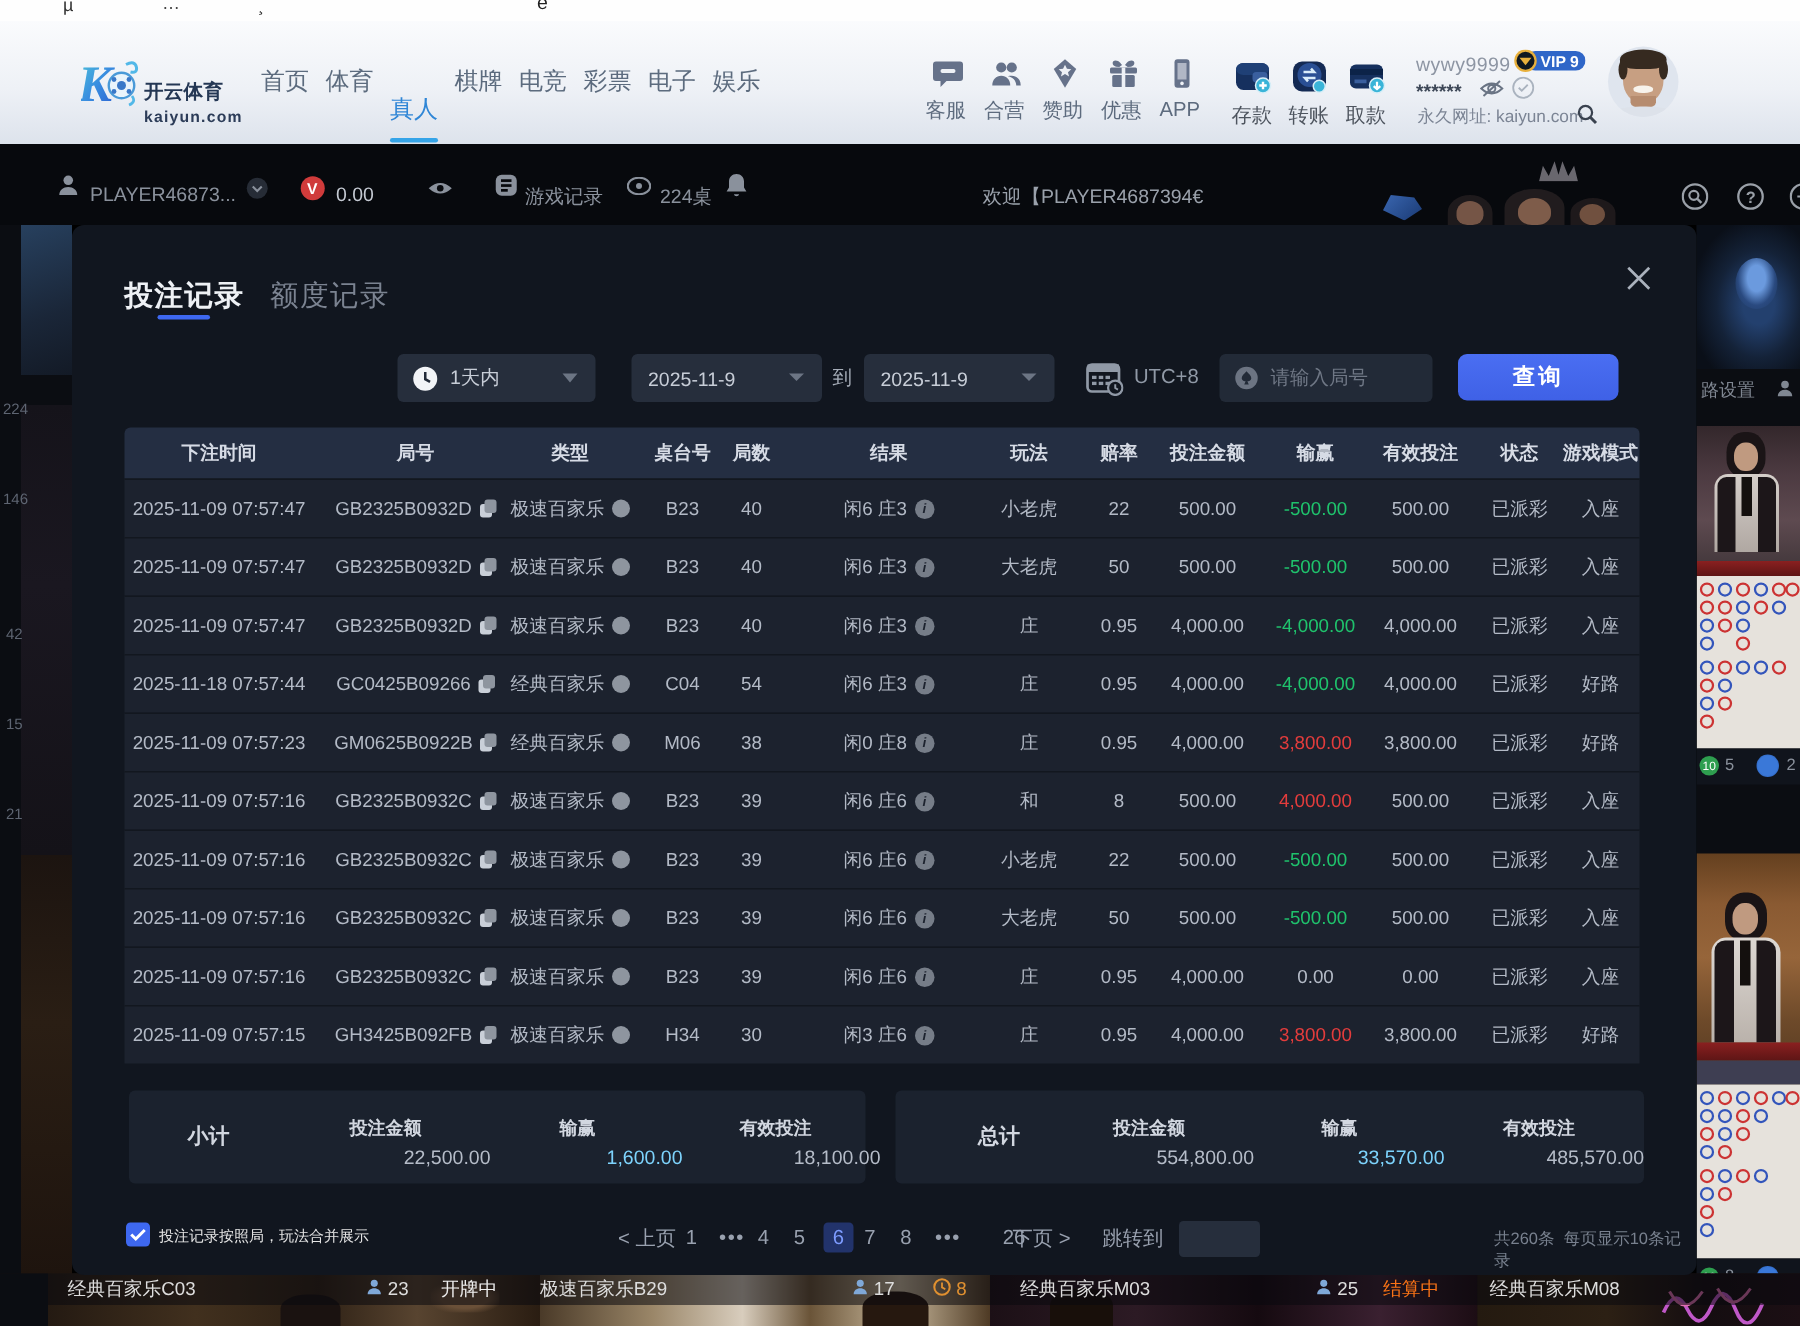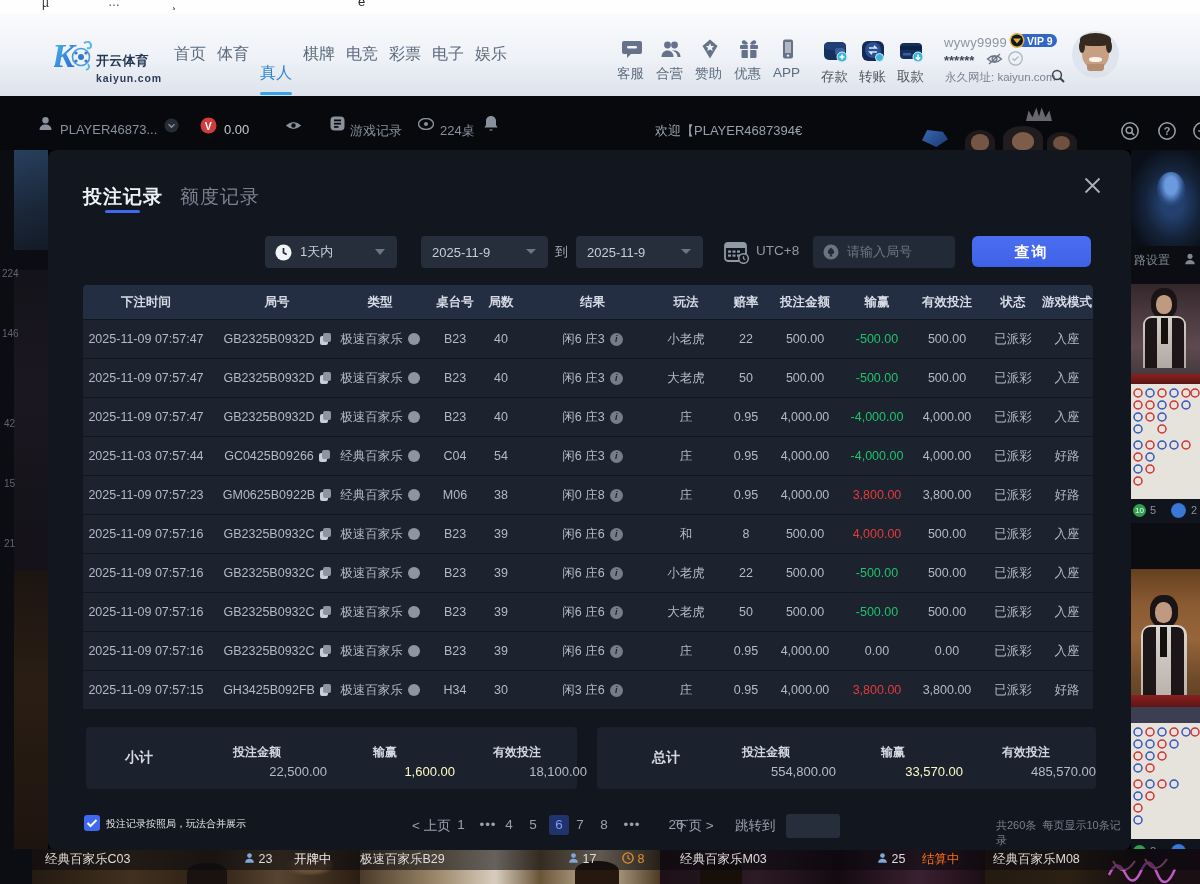--- a/index.html
+++ b/index.html
@@ -34,21 +34,21 @@
 .cpy:after { content:""; position:absolute; right:0; top:0; width:8px; height:9px; background:#8e959f; border-radius:2px; }
 .dot { width:12px; height:12px; border-radius:50%; background:#8e959f; display:inline-block; flex:none; }
 .inf { width:13px; height:13px; border-radius:50%; background:#767d88; color:#1c222e; font-size:9px; line-height:13px; text-align:center; display:inline-block; font-weight:bold; flex:none; }
 
 .ctl { position:absolute; height:32px; background:#262e3c; border-radius:4px; color:#c7cdd7; font-size:13px; display:flex; align-items:center; }
 .caret { width:0; height:0; border-left:5px solid transparent; border-right:5px solid transparent; border-top:6px solid #6c7584; position:absolute; right:12px; top:13px; }
 
 .sumbox { position:absolute; top:577px; height:62px; background:#1b222e; border-radius:4px; }
 .sumlbl { font-size:12px; font-weight:bold; color:#d2d7e0; text-align:center; }
 .sumval { font-size:13px; color:#b5bcc8; text-align:right; margin-top:3px; }
-.sumval.red { color:#fef9c3; }
+.sumval.red { color:#7dd3fc; }
 
 #vstrip { left:0; top:849px; width:1200px; height:35px; background:#17120e; }
 .vtitle { position:absolute; top:1px; height:19px; color:#ddd; font-size:12.5px; line-height:19px; }
 </style>
 </head>
 <body>
 <div id="page">
   <div class="abs" id="topstrip">
     <span class="abs" style="left:42px;top:-4px;color:#333;font-size:12px">µ</span>
     <span class="abs" style="left:108px;top:-5px;color:#444;font-size:12px">…</span>
@@ -448,21 +448,21 @@
         <path d="M19.5 16.2v2.5l1.8 1" stroke="#9099a6" stroke-width="1.3" fill="none"></path>
       </svg>
     <div class="abs" style="left:708px;top:93px;font-size:13.5px;color:#9099a6">UTC+8</div>
     <div class="ctl" style="left:765px;top:86px;width:142px;background:#222a37">
       <svg style="margin-left:10px" width="16" height="16" viewBox="0 0 16 16">
           <circle cx="8" cy="8" r="7.5" fill="#6c7482"></circle>
           <path d="M8 3.5c1.7 1.8 3.2 3 3.2 4.6a2.1 2.1 0 0 1-2.6 2l.9 2.3H6.5l.9-2.3a2.1 2.1 0 0 1-2.6-2c0-1.6 1.5-2.8 3.2-4.6z" fill="#222a37"></path>
         </svg>
       <span style="margin-left:8px;color:#6f7785">请输入局号</span>
     </div>
-    <div class="abs" style="left:924px;top:86px;width:119px;height:31px;background:linear-gradient(180deg,#4a6ef2,#3f61e6);border-radius:6px;color:#fff;font-size:15px;font-weight:bold;text-align:center;line-height:31px;letter-spacing:2px">查询</div>
+    <div class="abs" style="left:924px;top:86px;width:107px;height:31px;background:linear-gradient(180deg,#4a6ef2,#3f61e6);border-radius:6px;color:#fff;font-size:15px;font-weight:bold;text-align:center;line-height:31px;letter-spacing:2px">查询</div>
 
     <div id="tbl">
       <div class="trow hd">
           <div class="tc c0">下注时间</div>
           <div class="tc c1">局号</div>
           <div class="tc c2">类型</div>
           <div class="tc c3">桌台号</div>
           <div class="tc c4">局数</div>
           <div class="tc c5">结果</div>
           <div class="tc c6">玩法</div>
@@ -512,21 +512,21 @@
           <div class="tc c5">闲6 庄3<i class="inf">i</i></div>
           <div class="tc c6">庄</div>
           <div class="tc c7">0.95</div>
           <div class="tc c8">4,000.00</div>
           <div class="tc c9 grn">-4,000.00</div>
           <div class="tc c10">4,000.00</div>
           <div class="tc c11">已派彩</div>
           <div class="tc c12">入座</div>
         </div>
       <div class="trow">
-          <div class="tc c0">2025-11-03 07:57:44</div>
+          <div class="tc c0">2025-11-18 07:57:44</div>
           <div class="tc c1">GC0425B09266<i class="cpy"></i></div>
           <div class="tc c2">经典百家乐<i class="dot"></i></div>
           <div class="tc c3">C04</div>
           <div class="tc c4">54</div>
           <div class="tc c5">闲6 庄3<i class="inf">i</i></div>
           <div class="tc c6">庄</div>
           <div class="tc c7">0.95</div>
           <div class="tc c8">4,000.00</div>
           <div class="tc c9 grn">-4,000.00</div>
           <div class="tc c10">4,000.00</div>

